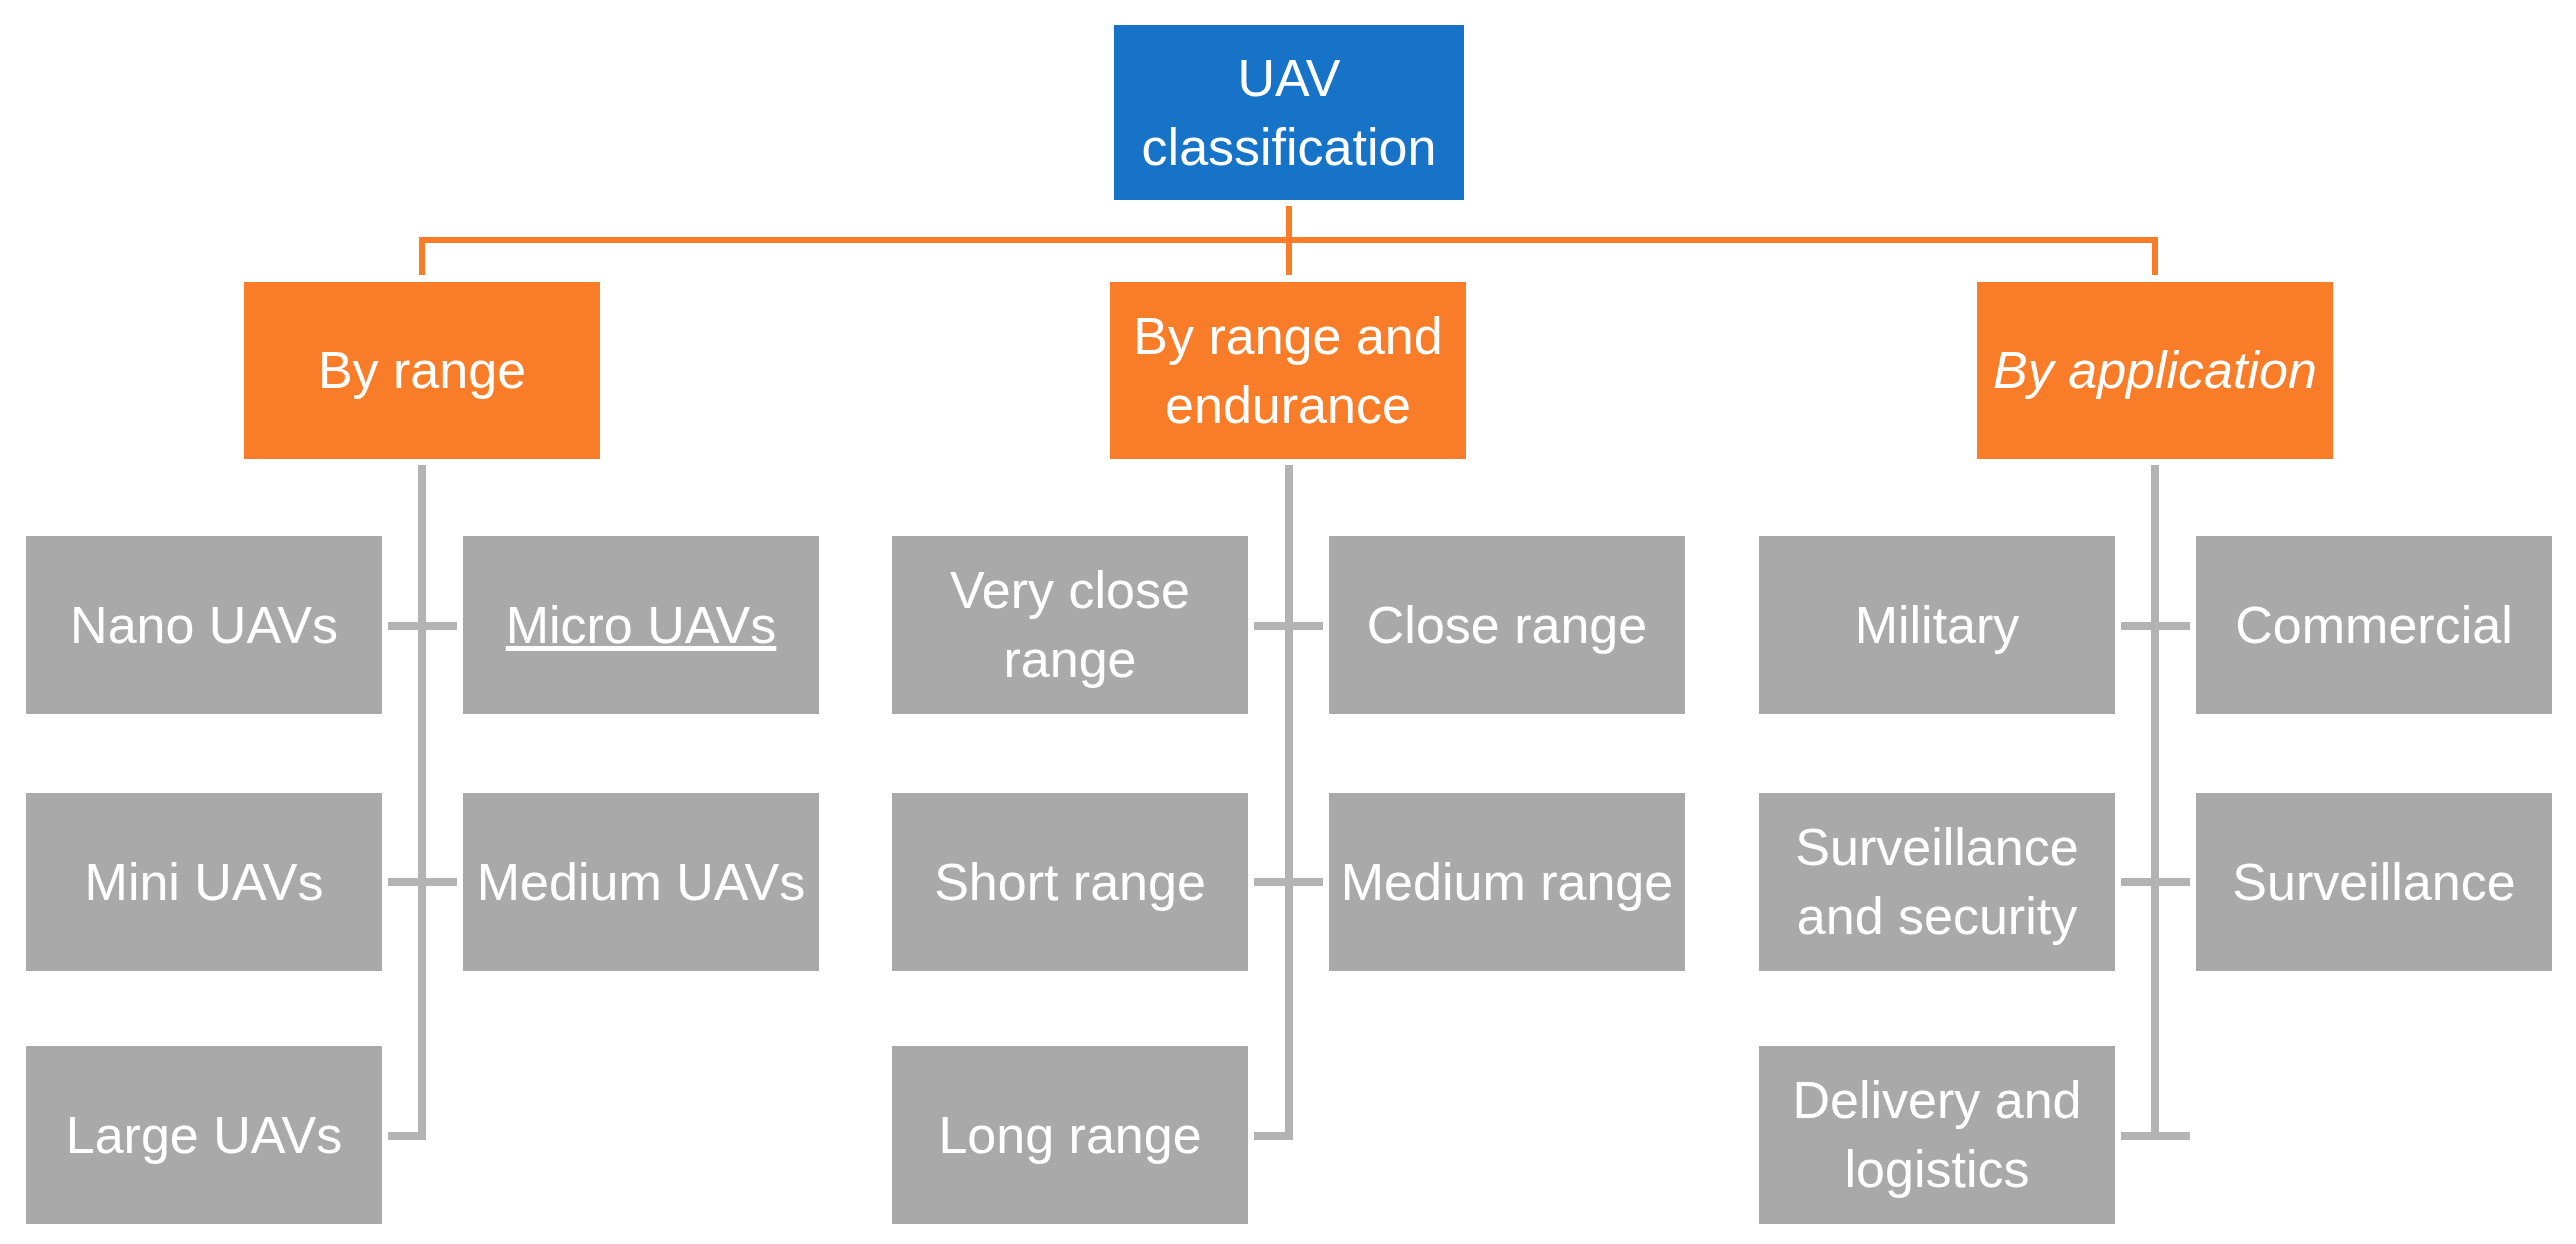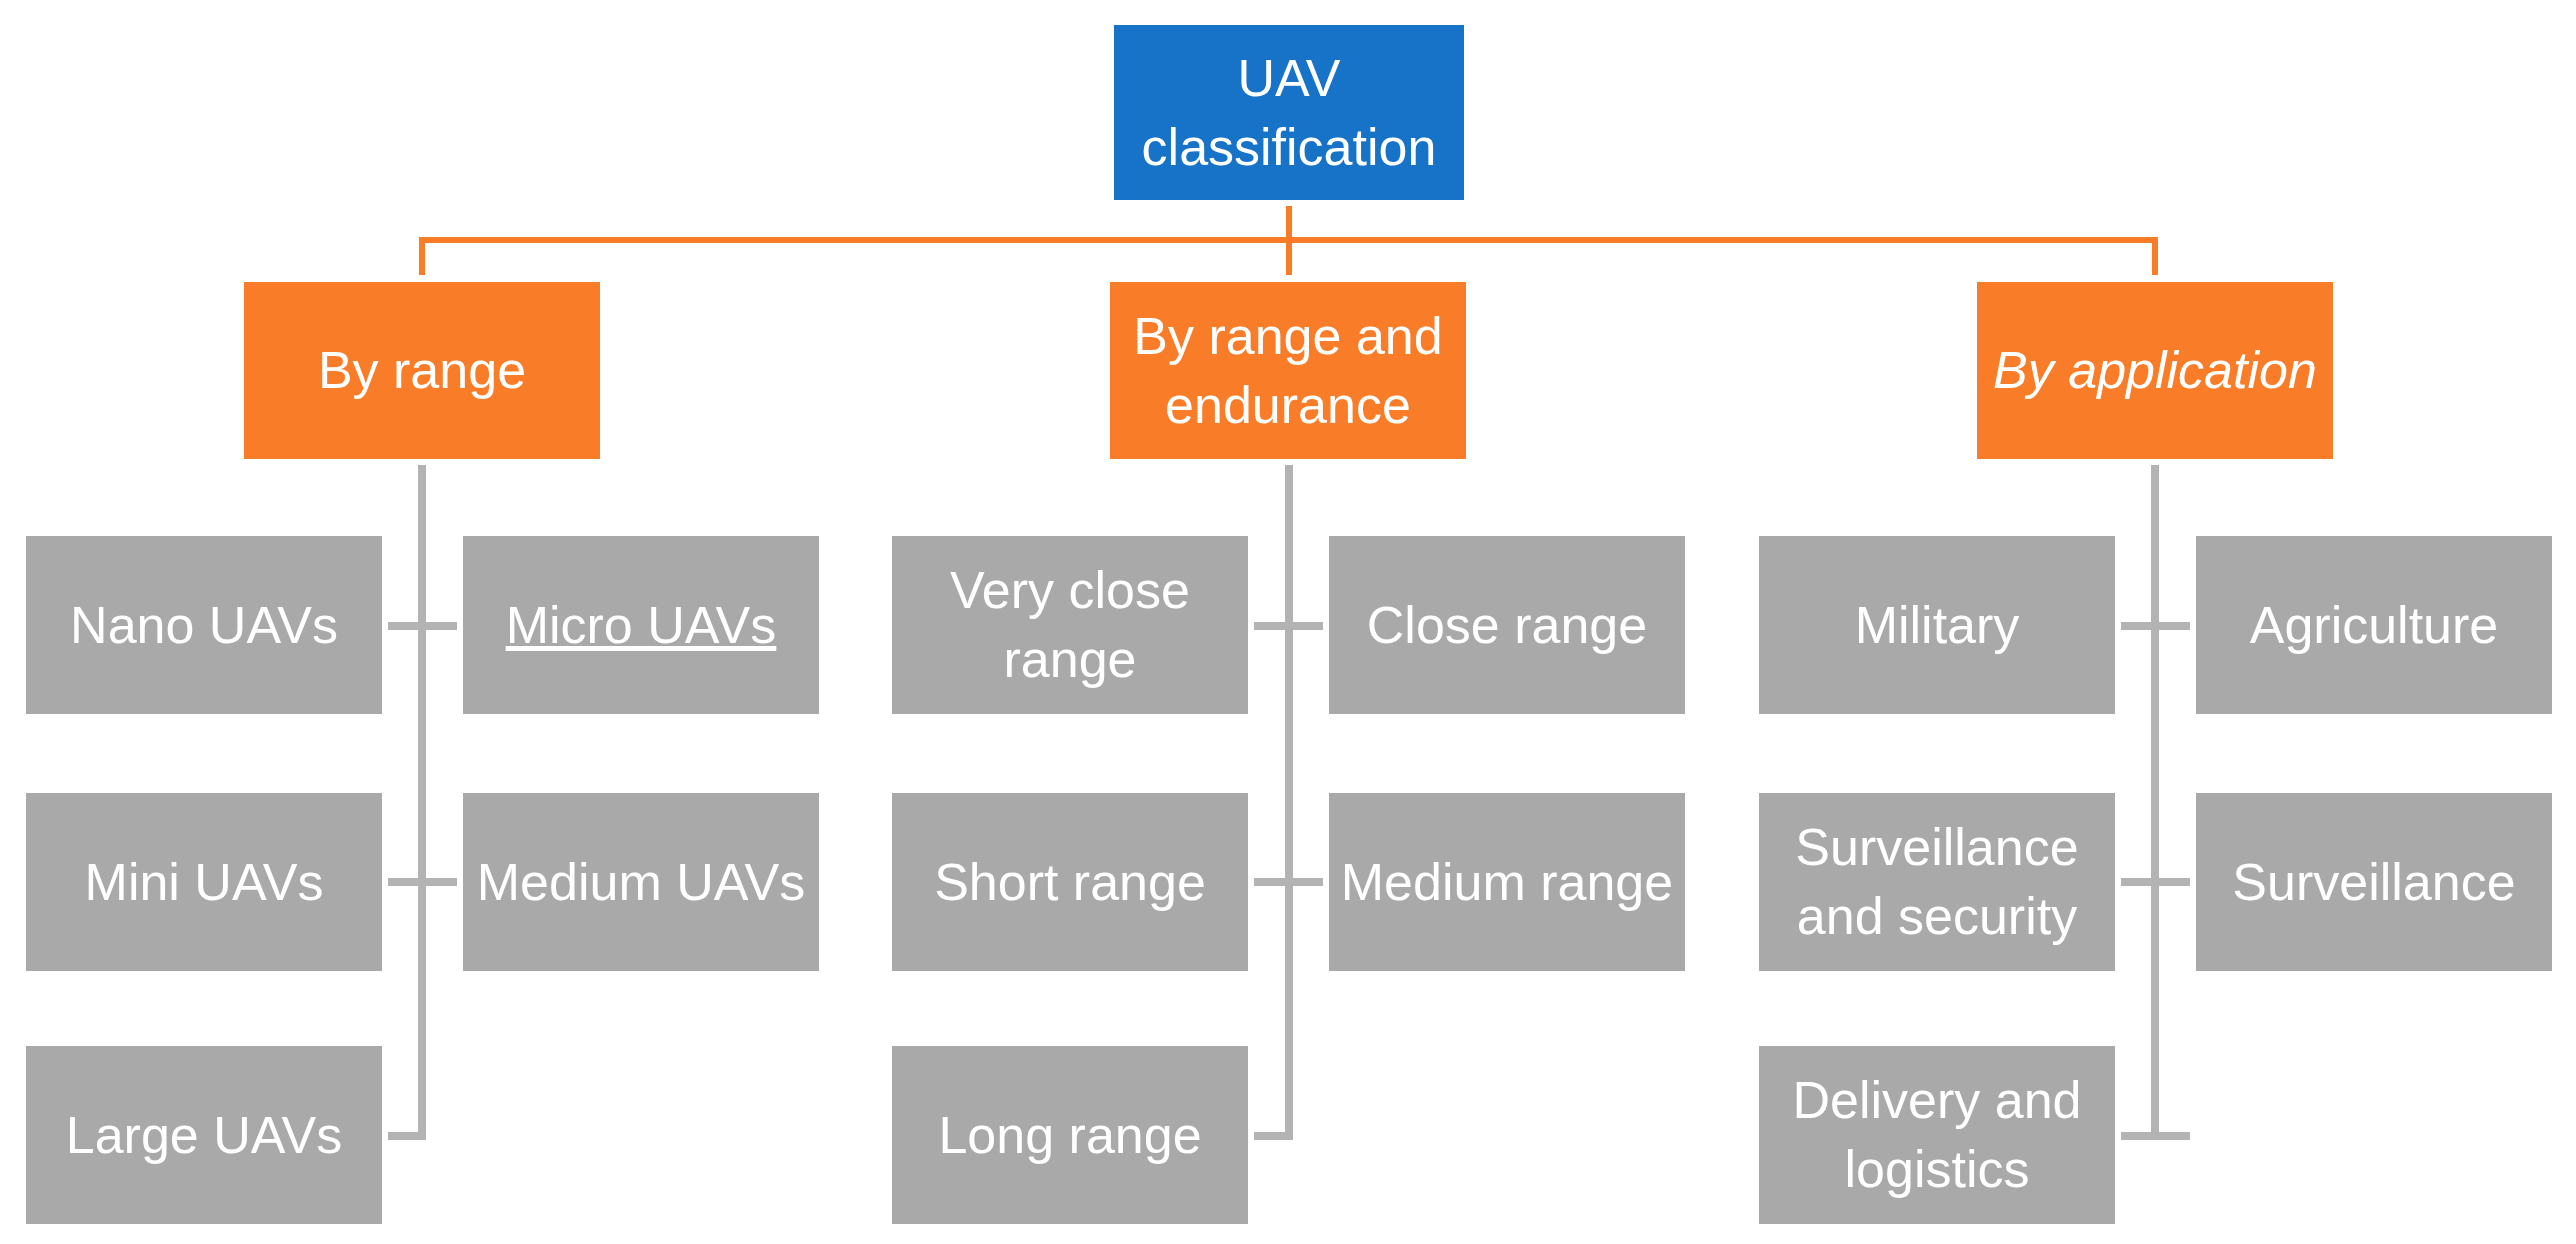--- a/index.html
+++ b/index.html
@@ -92,21 +92,21 @@
   <div class="node leaf" style="left:463px; top:793px;">Medium UAVs</div>
   <div class="node leaf" style="left:26px; top:1046px;">Large UAVs</div>
 
   <div class="node leaf" style="left:892px; top:536px;">Very close range</div>
   <div class="node leaf" style="left:1329px; top:536px;">Close range</div>
   <div class="node leaf" style="left:892px; top:793px;">Short range</div>
   <div class="node leaf" style="left:1329px; top:793px;">Medium range</div>
   <div class="node leaf" style="left:892px; top:1046px;">Long range</div>
 
   <div class="node leaf" style="left:1759px; top:536px;">Military</div>
-  <div class="node leaf" style="left:2196px; top:536px;">Agriculture</div>
+  <div class="node leaf" style="left:2196px; top:536px;">Commercial</div>
   <div class="node leaf" style="left:1759px; top:793px;">Surveillance
 and security</div>
   <div class="node leaf" style="left:2196px; top:793px;">Surveillance</div>
   <div class="node leaf" style="left:1759px; top:1046px;">Delivery and
 logistics</div>
 
 </div>
 
 
 </body></html>

